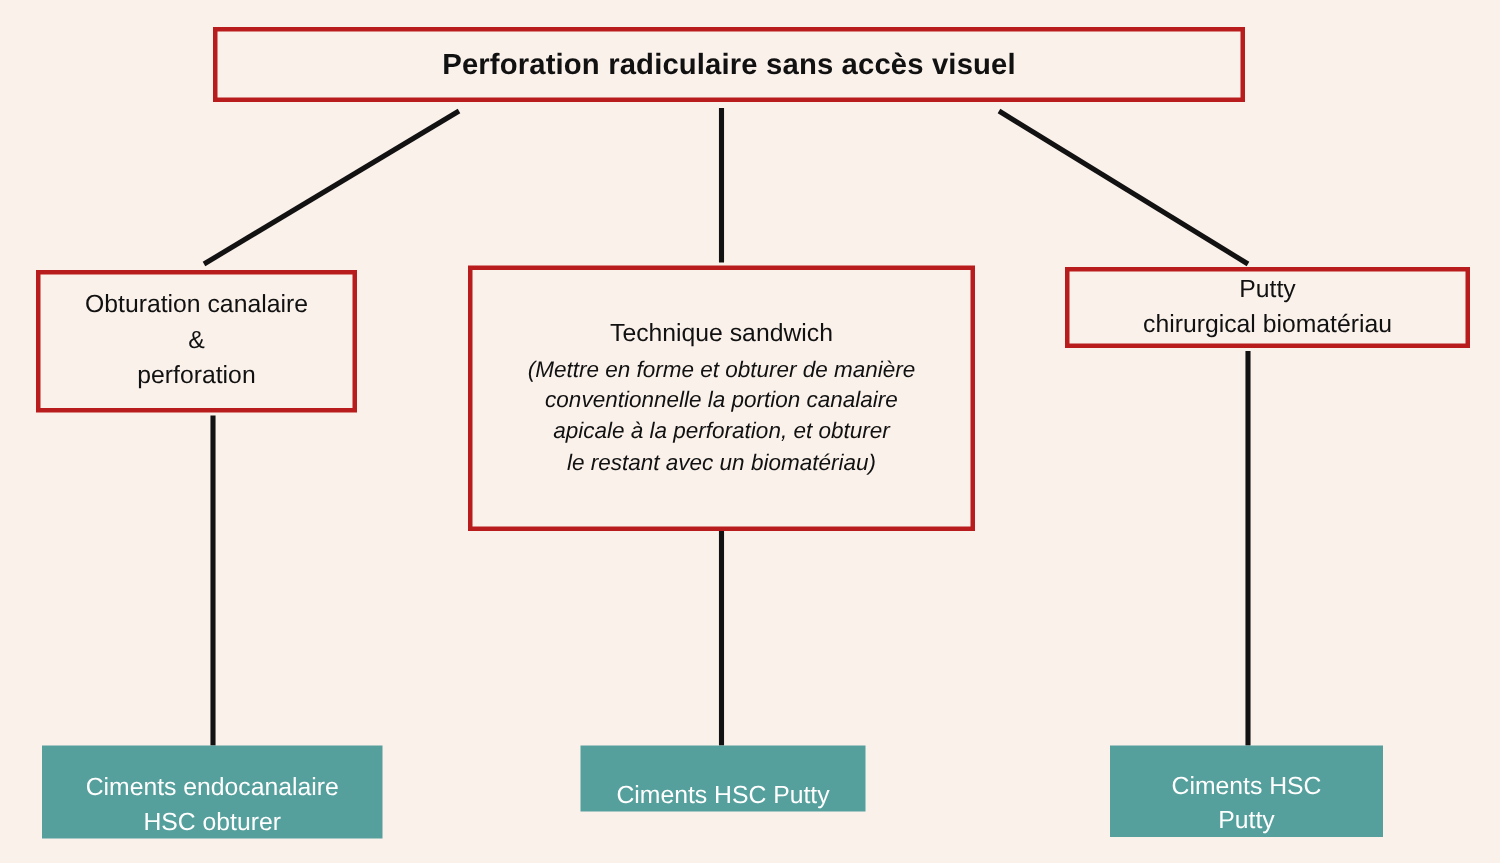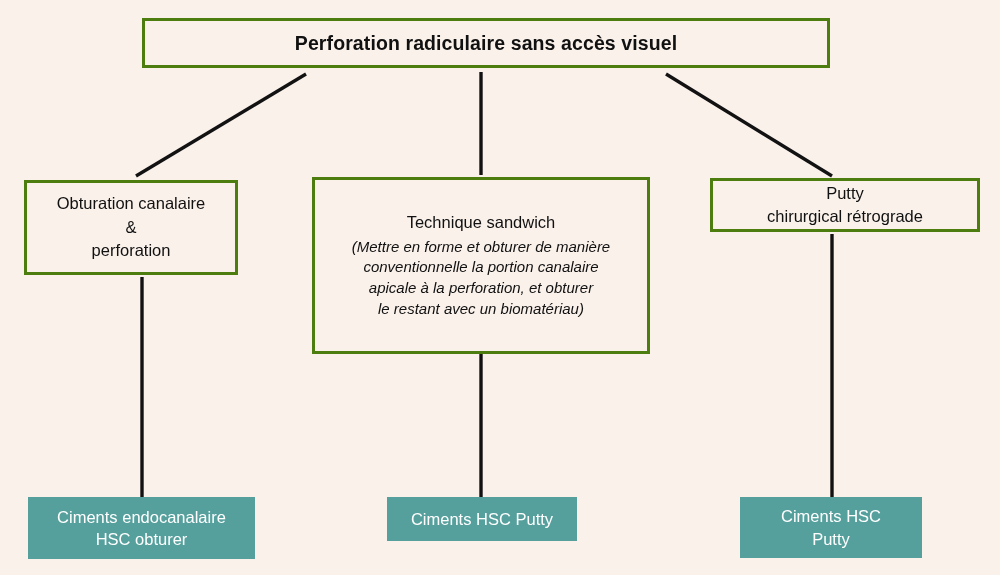--- a/index.html
+++ b/index.html
@@ -33,26 +33,27 @@
     box-sizing: border-box;
     display: flex;
     flex-direction: column;
     align-items: center;
     justify-content: center;
     text-align: center;
     color: #111111;
   }
   .node-outline {
     background: #faf1eb;
-    border: 3px solid #4d7c0f;
+    border: 3px solid #b91c1c;
   }
   .node-teal {
     background: #55a09d;
     color: #ffffff;
     border: none;
+    justify-content: flex-end;
   }
   
   #node-title {
     left: 142px;
     top: 18px;
     width: 688px;
     height: 50px;
     font-size: 19.5px;
     font-weight: bold;
     letter-spacing: 0.1px;
@@ -152,21 +153,21 @@
     <span class="node-note">
       <span class="line-text">(Mettre en forme et obturer de manière</span>
       <span class="line-text">conventionnelle la portion canalaire</span>
       <span class="line-text">apicale à la perforation, et obturer</span>
       <span class="line-text">le restant avec un biomatériau)</span>
     </span>
   </div>
 
   <div id="node-branch-right" class="node node-outline">
     <span class="line-text">Putty</span>
-    <span class="line-text">chirurgical rétrograde</span>
+    <span class="line-text">chirurgical biomatériau</span>
   </div>
 
   <div id="node-result-left" class="node node-teal">
     <span class="line-text">Ciments endocanalaire</span>
     <span class="line-text">HSC obturer</span>
   </div>
 
   <div id="node-result-right" class="node node-teal">
     <span class="line-text">Ciments HSC</span>
     <span class="line-text">Putty</span>

